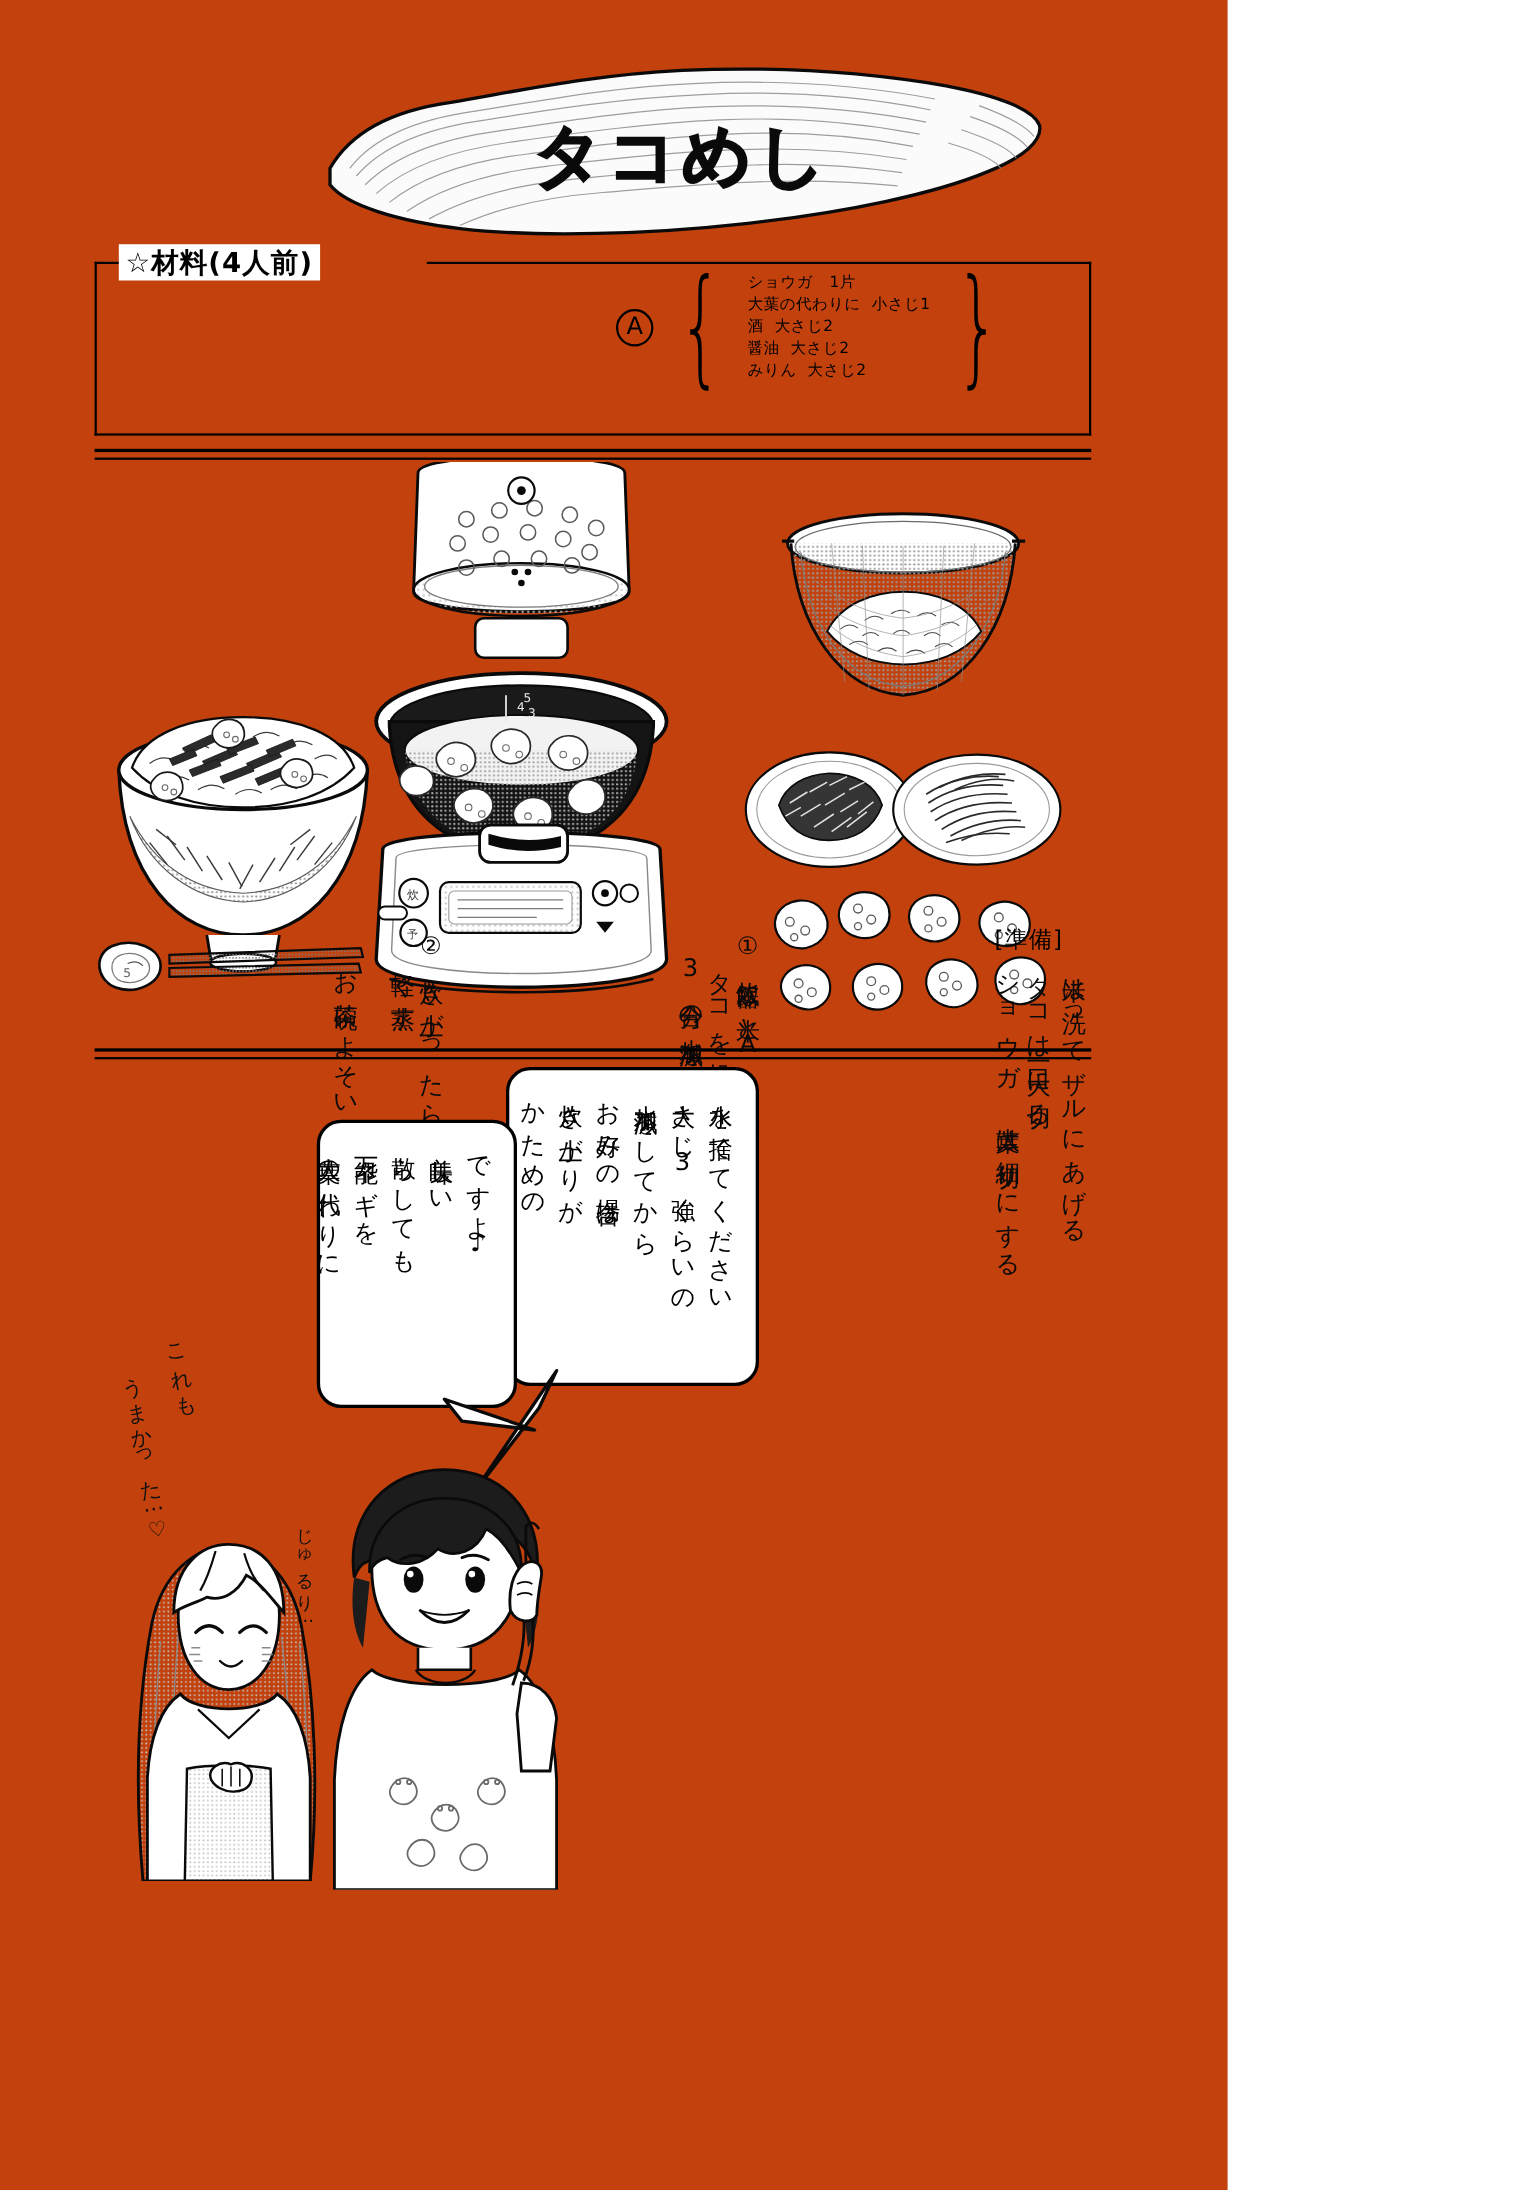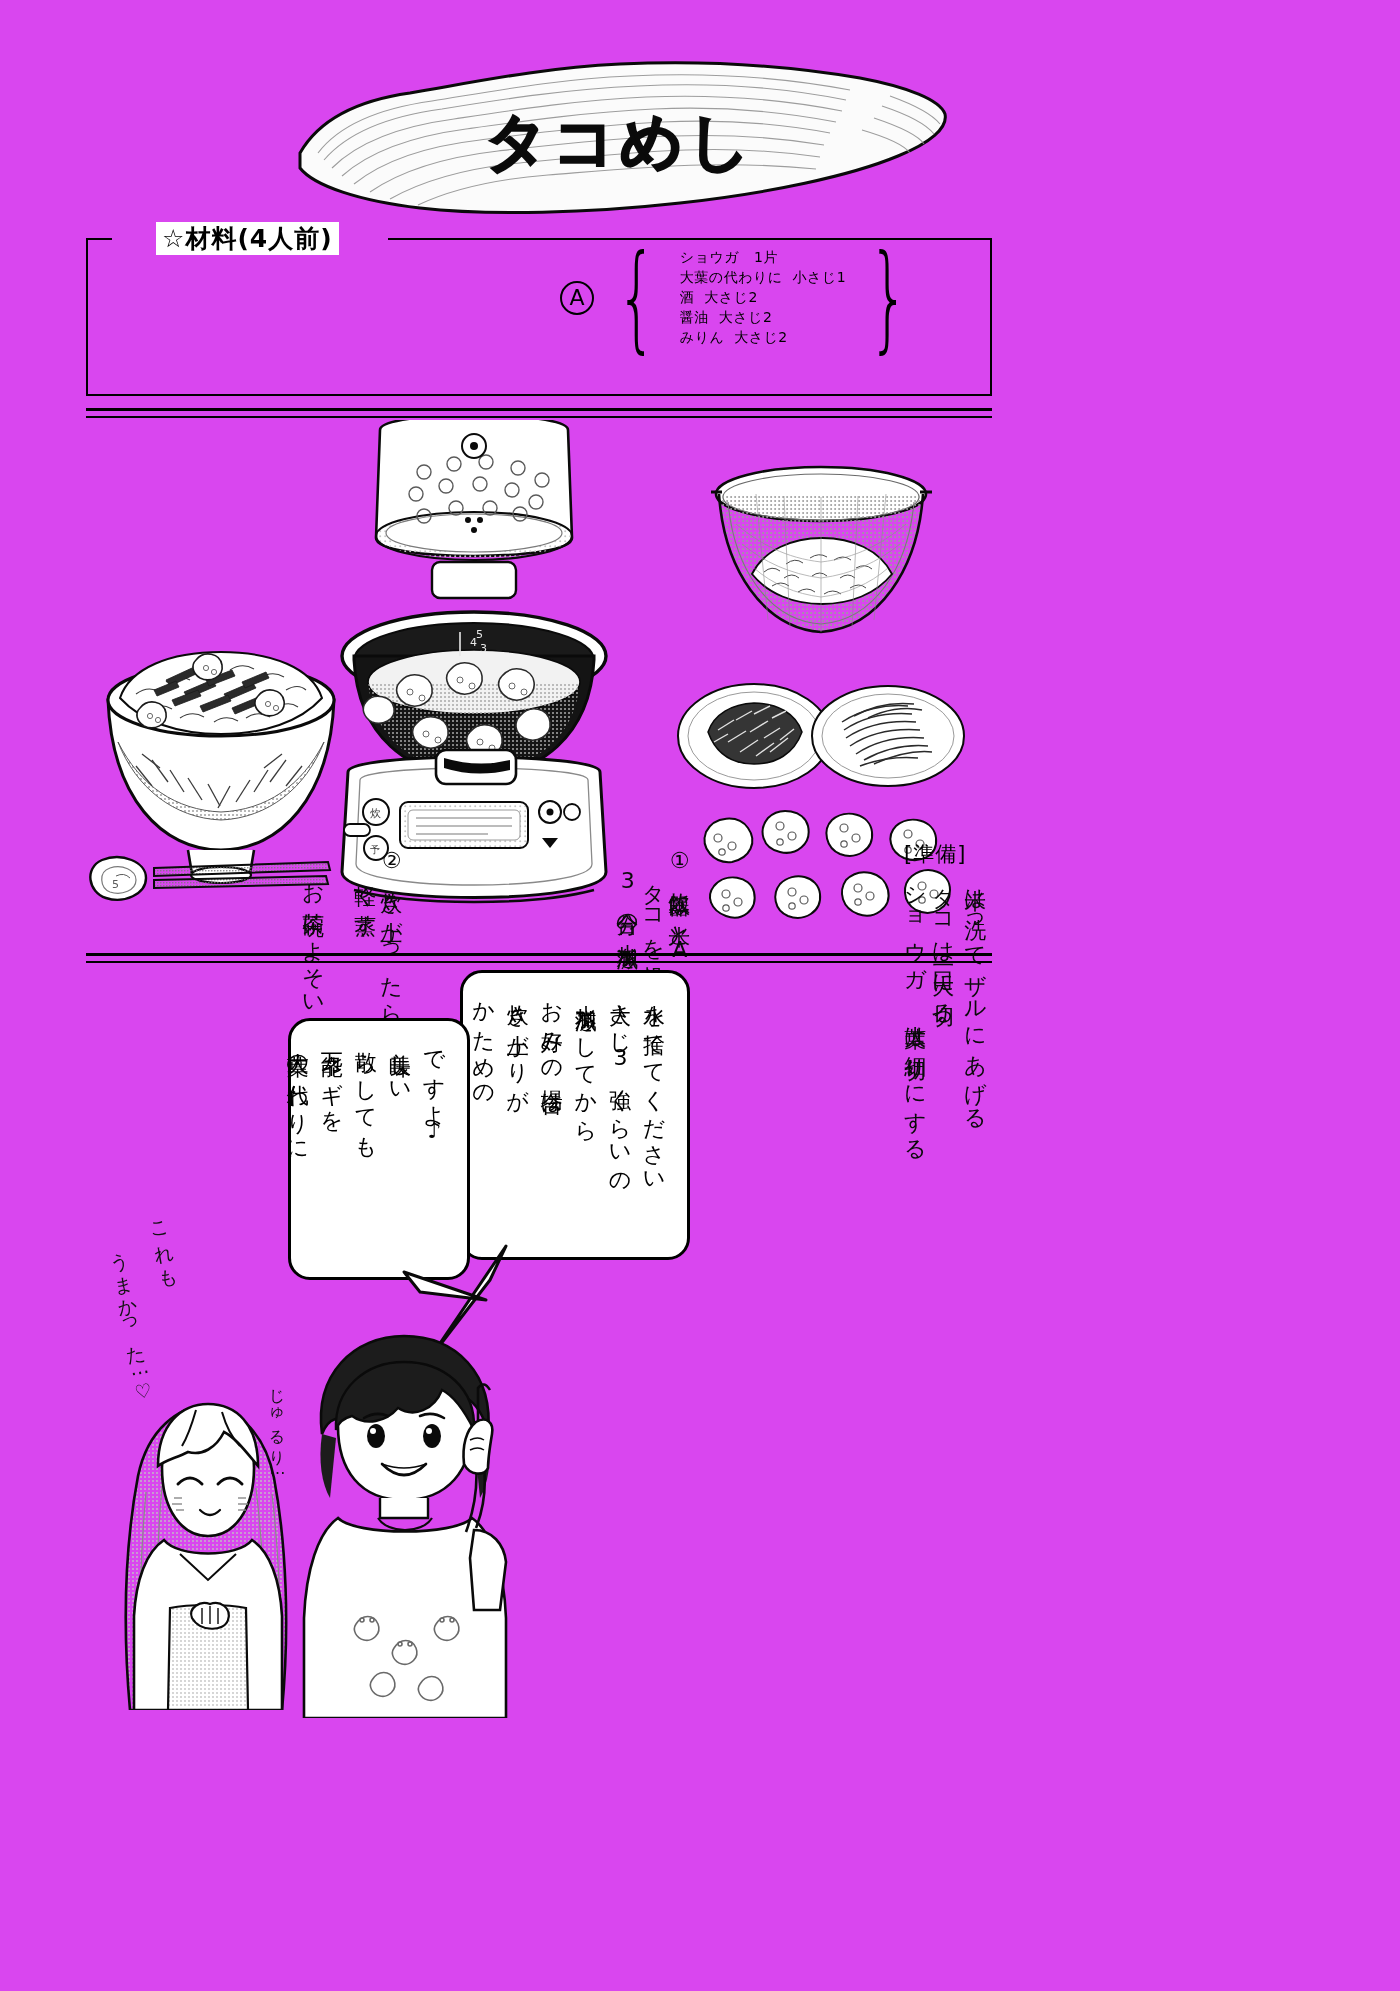--- a/index.html
+++ b/index.html
@@ -3,23 +3,23 @@
 <meta charset="utf-8">
 <style>
   * { box-sizing: border-box; margin: 0; padding: 0; }
   html, body {
     background: #ffffff;
     font-family: "DejaVu Sans", "Liberation Sans", sans-serif;
     color: #000;
   }
   #page {
     position: relative;
-    width: 1400px;
+    width: 1116px;
     height: 1991px;
-    background: #d946ef;
+    background: #c2410c;
     overflow: hidden;
   }
 
   
   .title-banner {
     position: absolute;
     left: 290px; top: 48px;
     width: 660px; height: 175px;
   }
   .title-banner svg { position: absolute; inset: 0; width: 100%; height: 100%; }
@@ -51,21 +51,20 @@
   }
   .ing-heading {
     position: absolute;
     left: 108px; top: 222px;
     font-size: 25px;
     font-weight: 600;
     letter-spacing: 1px;
     background: #fff;
     padding: 0 6px;
     white-space: nowrap;
-    margin-left: 48px;
   }
   .ing-top-right {
     position: absolute;
     left: 388px; top: 238px;
     width: 604px; height: 0;
     border-top: 2.5px solid #000;
   }
   .ing-left-list {
     position: absolute;
     left: 182px; top: 280px;

